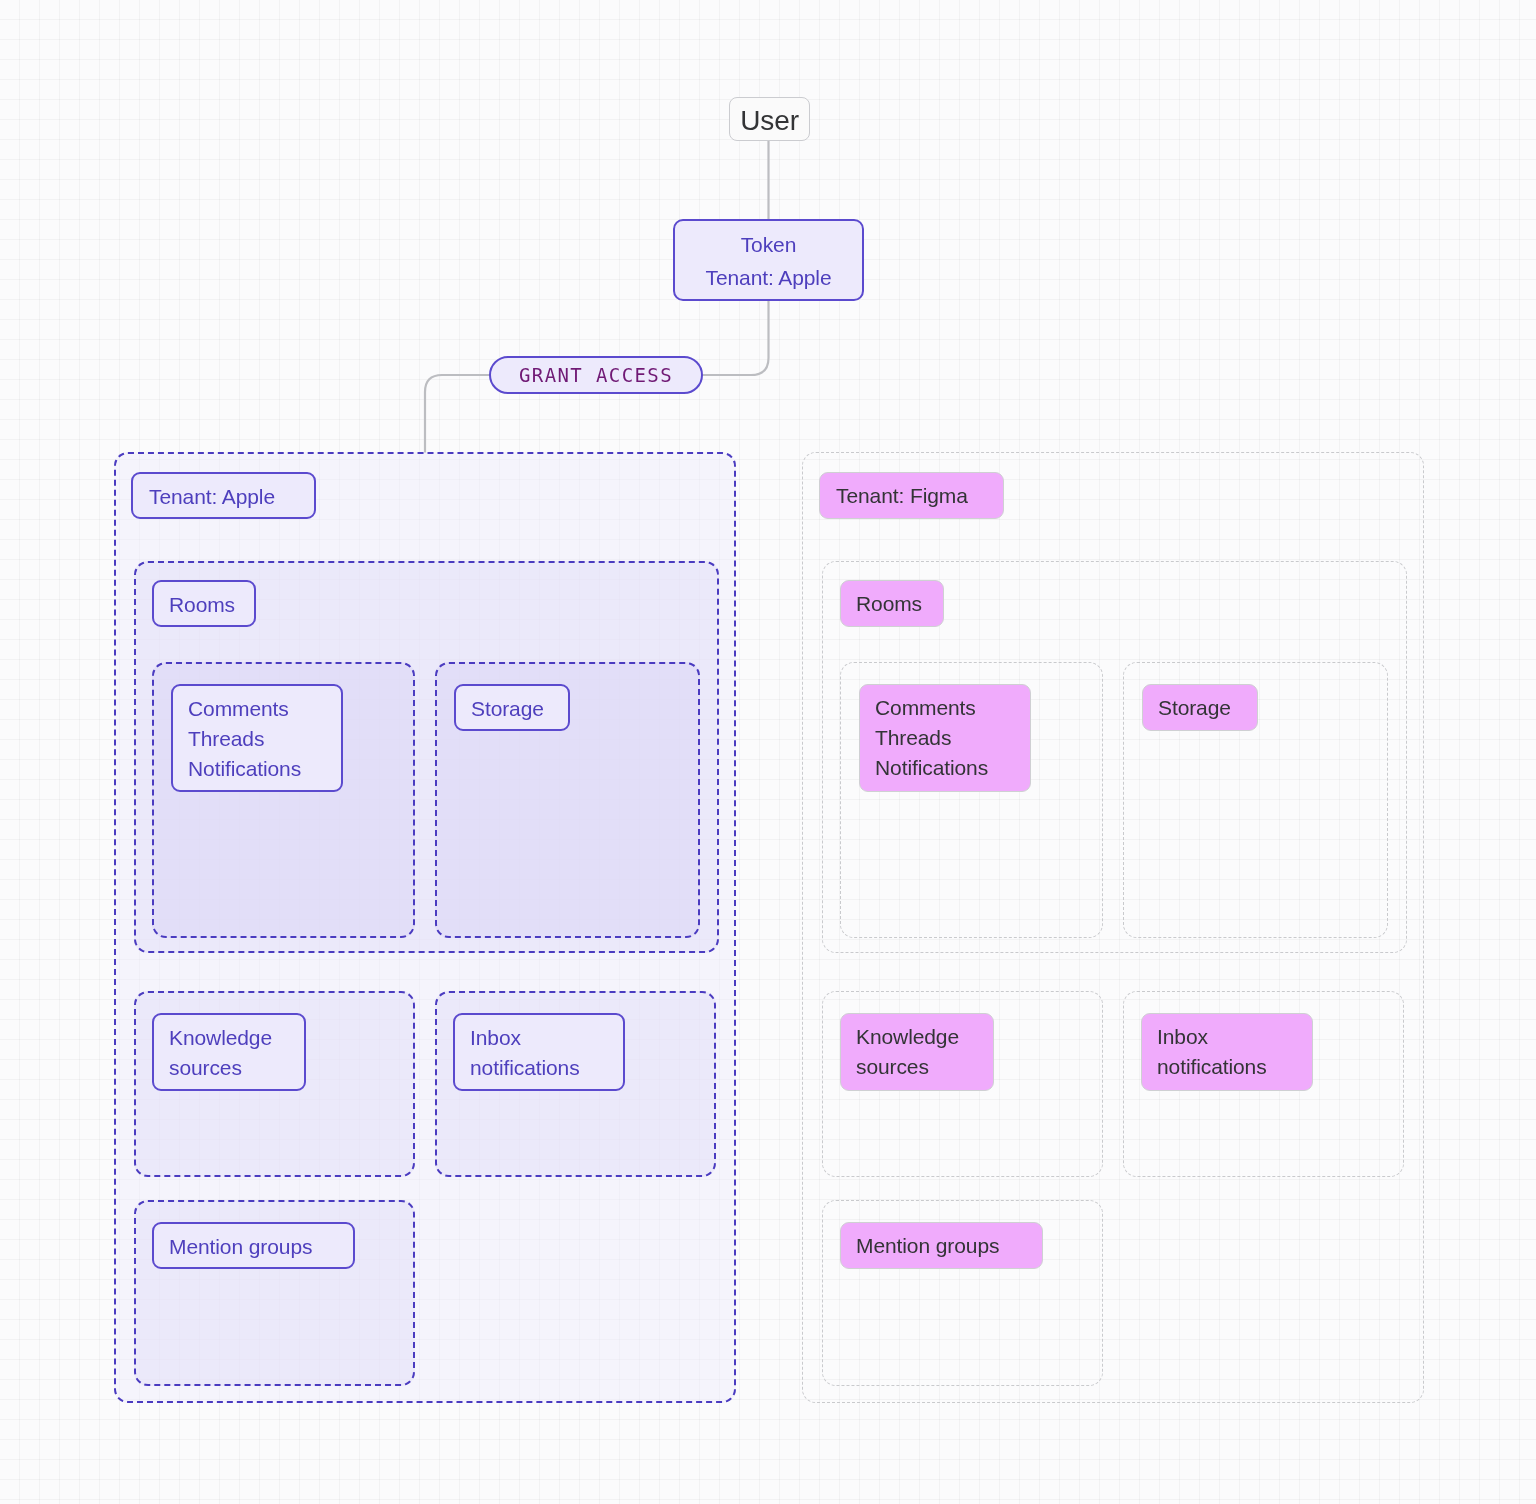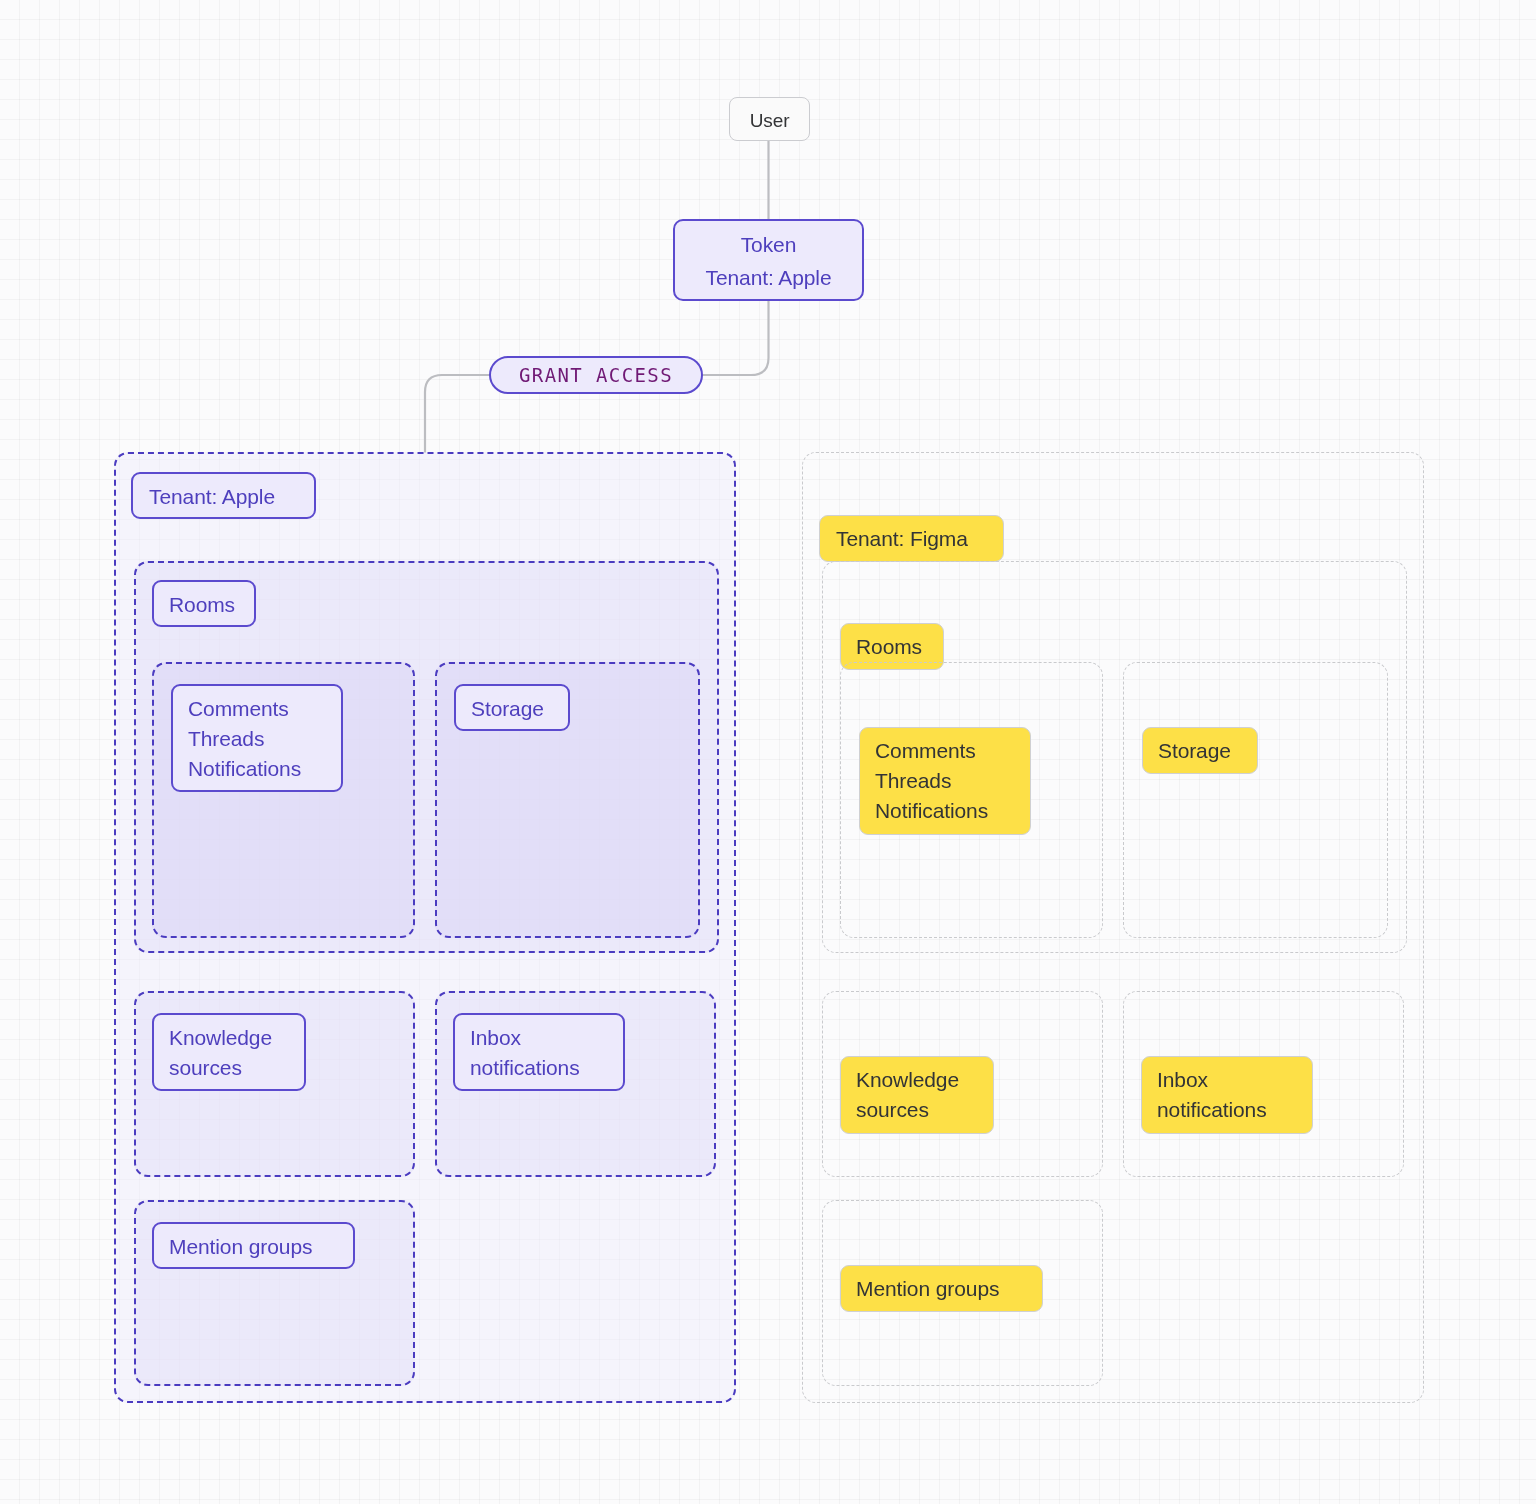--- a/index.html
+++ b/index.html
@@ -42,23 +42,22 @@
     color: #4e3fbd;
     font-size: 21px;
     line-height: 30px;
     letter-spacing: -0.1px;
     padding: 10px 14px 11px 14px;
     white-space: pre-line;
     display: block;
   }
   .chip.gray {
     border: 1.6px solid #cfd0d3;
-    background: #fde047;
+    background: #f0abfc;
     color: #333436;
-    margin-top: 43px;
   }
   .chip.plain {
     border: 1.6px solid #cbccd0;
     background: #fafafa;
     color: #333436;
   }
 
   
   .group {
     position: absolute;
@@ -97,21 +96,21 @@
 
 <svg class="edges" viewBox="0 0 1536 1504" width="1536" height="1504">
 
   <path d="M768.5,141 L768.5,219" fill="none" stroke="#bcbdc1" stroke-width="2.2" stroke-linecap="round"></path>
 
   <path d="M768.5,301 L768.5,358 Q768.5,375 751,375 L703,375" fill="none" stroke="#bcbdc1" stroke-width="2.2" stroke-linecap="round"></path>
 
   <path d="M489,375 L442,375 Q425,375 425,392 L425,452" fill="none" stroke="#bcbdc1" stroke-width="2.2" stroke-linecap="round"></path>
 </svg>
 
-<div class="chip plain" style="left:729px; top:97px; width:81px; height:44px; padding:5px 0 1px 0; text-align:center; font-size:19px; line-height:36px; border-radius:8px;">User</div>
+<div class="chip plain" style="left:729px; top:97px; width:81px; height:44px; padding:5px 0 1px 0; text-align:center; font-size:28px; line-height:36px; border-radius:8px;">User</div>
 
 <div class="chip" style="left:673px; top:219px; width:191px; height:82px; padding:7px 0 6px 0; text-align:center; line-height:33px; border-radius:10px;">Token
 Tenant: Apple</div>
 
 <div class="pill" style="left:489px; top:356px; width:214px; height:38px;">GRANT ACCESS</div>
 
 <div class="group lvl-outer" style="left:114px; top:452px; width:622px; height:951px;"></div>
 
 <div class="chip" style="left:131px; top:472px; width:185px; height:47px; padding:8px 0 0 16px; line-height:30px;">Tenant: Apple</div>
 

